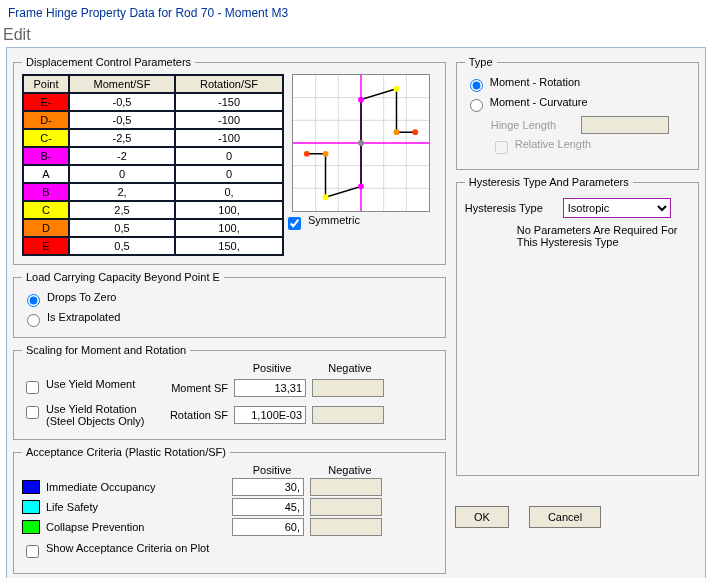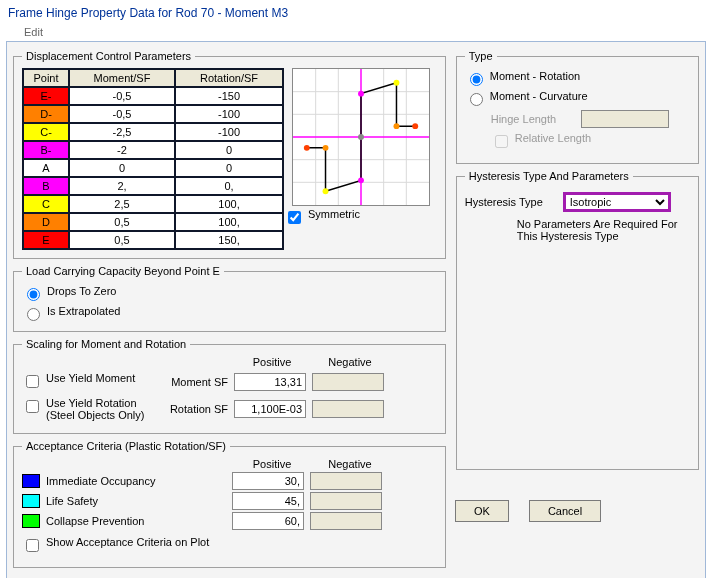--- a/index.html
+++ b/index.html
@@ -13,22 +13,22 @@
     height: 578px;
     overflow: hidden;
   }
   .titlebar {
     padding: 6px 8px 4px 8px;
     font-size: 12px;
     color: #003399;
     font-weight: normal;
   }
   .menubar {
-    padding: 2px 8px 3px 24px;
-    font-size: 11px;
+    padding: 2px 8px 3px 3px;
+    font-size: 16px;
     color: #666;
   }
   .client {
     border: 1px solid #a0b8d8;
     margin: 0 6px 6px 6px;
     padding: 6px;
     background: #f4f4f4;
     height: 538px;
     position: relative;
   }
@@ -128,21 +128,21 @@
     cursor: pointer;
   }
   .btnrow {
     position: absolute;
     bottom: 56px;
     left: 448px;
     display: flex;
     gap: 20px;
   }
   select.fld {
-    border: 3px solid #a21caf;
+    border: 1px solid #a21caf;
     background: #fff;
     height: 20px;
     font-size: 11px;
     width: 108px;
   }
   .muted { color: #9a9a9a; }
   .indent { margin-left: 26px; }
   .hyst-note { margin: 6px 0 0 52px; width: 170px; }
 </style>
 </head>

